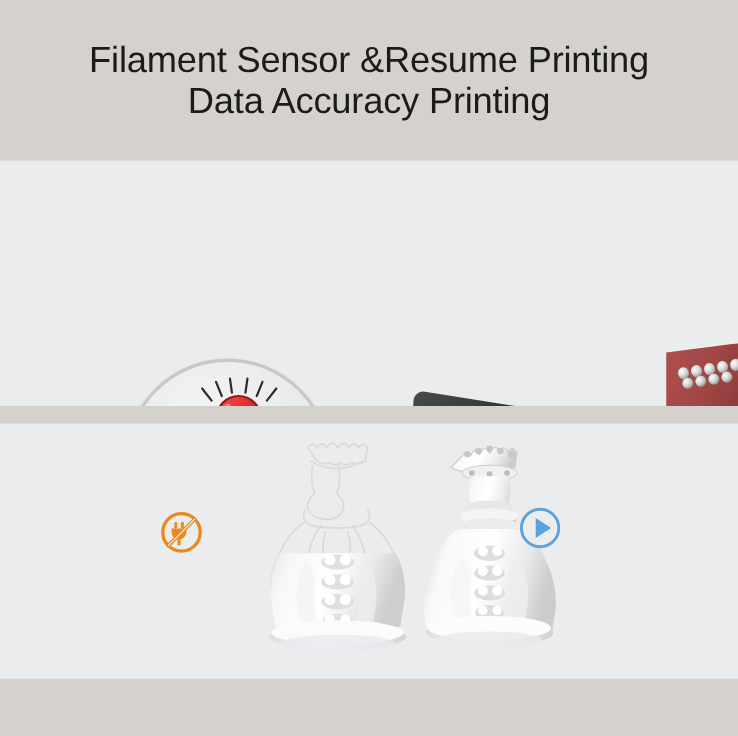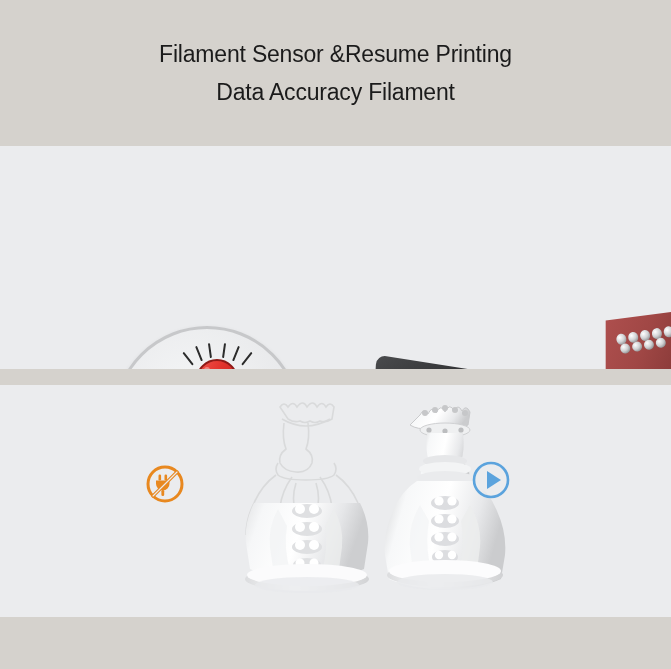--- a/index.html
+++ b/index.html
@@ -28,21 +28,21 @@
     width: 671px;
     height: 146px;
     display: flex;
     flex-direction: column;
     align-items: center;
     justify-content: center;
     background: #d5d2cd;
   }
   .title-line {
     color: #1b1b1b;
-    font-size: 23px;
+    font-size: 33px;
     font-weight: 400;
     letter-spacing: -0.2px;
     line-height: 38px;
     text-align: center;
     white-space: nowrap;
   }
 
   
   .panel {
     position: absolute;
@@ -182,21 +182,21 @@
     height: 40px;
   }
 </style>
 </head>
 <body>
 
 <div class="page">
 
   <div class="title-block">
     <div class="title-line">Filament Sensor &amp;Resume Printing</div>
-    <div class="title-line">Data Accuracy Filament</div>
+    <div class="title-line">Data Accuracy Printing</div>
   </div>
 
   <div class="panel" id="panel-sensor">
     <div class="scene">
 
       <div class="bracket-red-shadow"></div>
       <div class="bracket-red"></div>
 
       <div class="bolt-row">
         <span></span>

